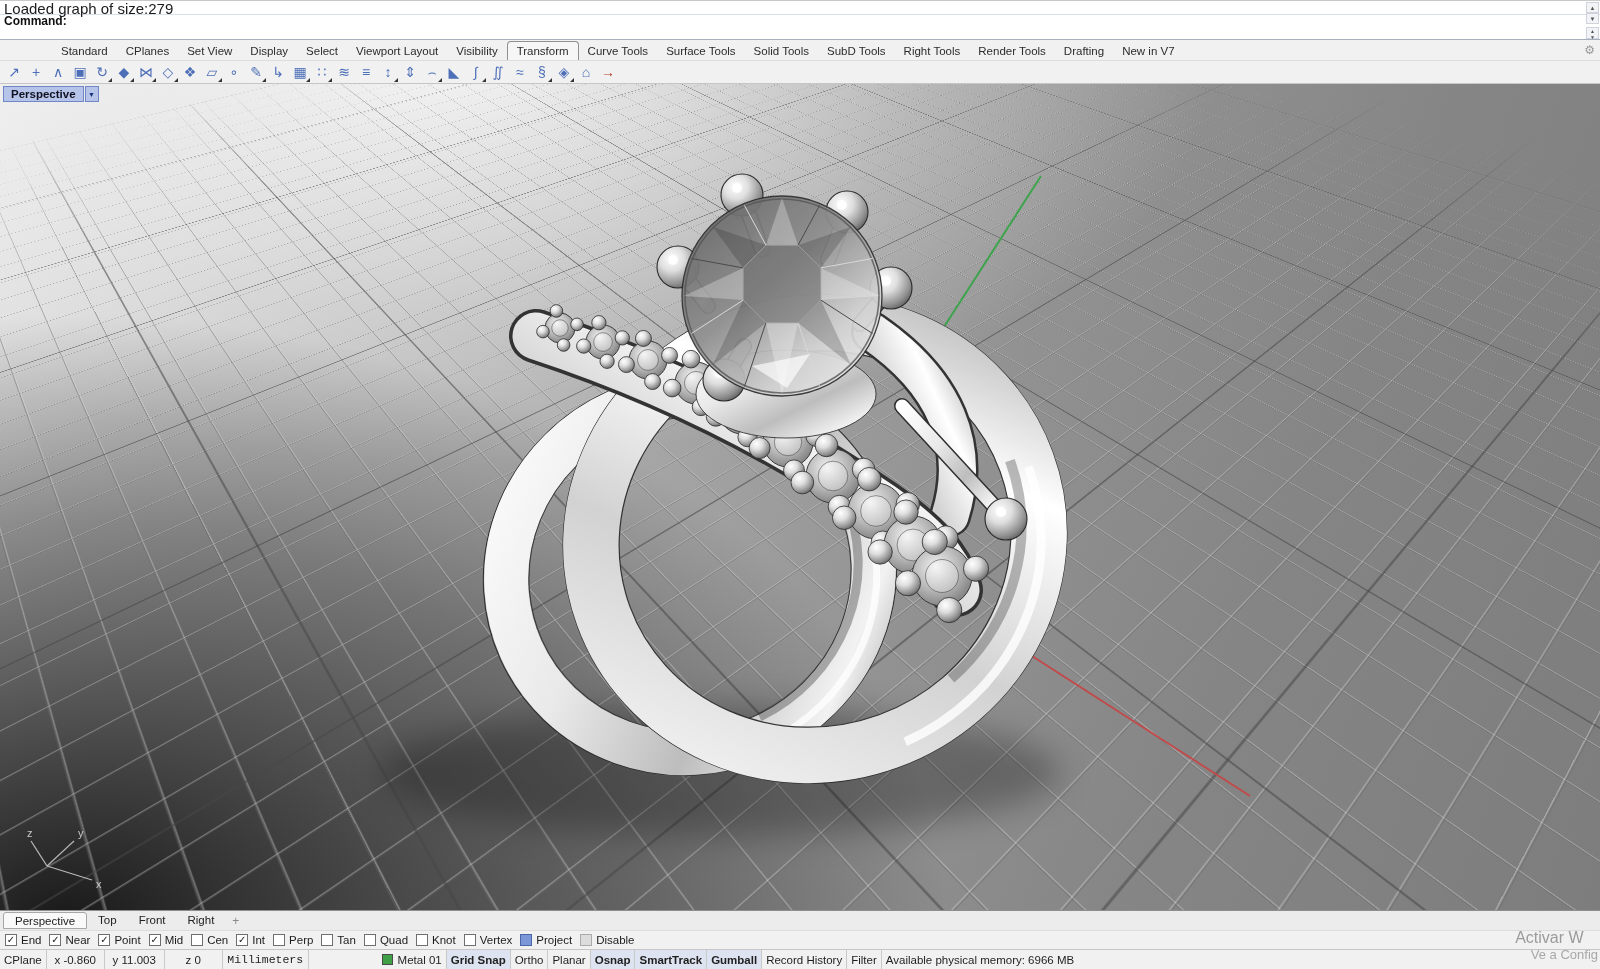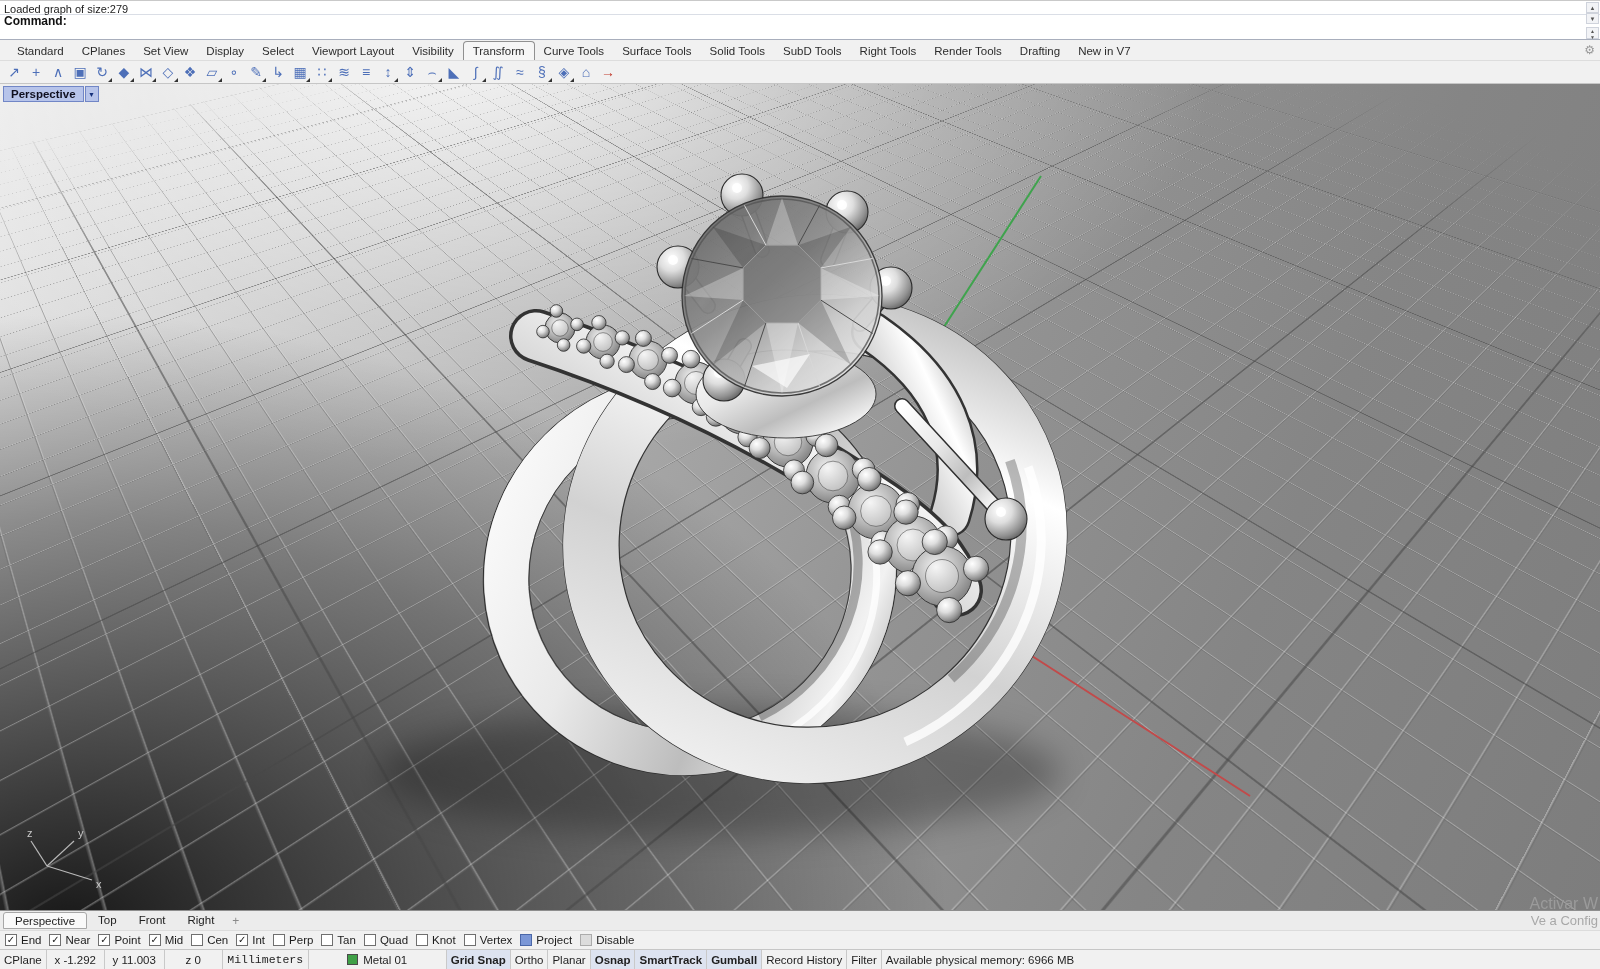--- a/index.html
+++ b/index.html
@@ -2,35 +2,35 @@
 <html><head>
 <meta charset="utf-8">
 <style>
   * { box-sizing: border-box; margin: 0; padding: 0; }
   html,body { width:1600px; height:969px; overflow:hidden;
     font-family:"Liberation Sans", sans-serif; background:#f1f1f1; }
   #app { position:relative; width:1600px; height:969px; border-top:1px solid #c9c9c9; }
 
   
   #cmd-area { position:relative; height:39px; background:#ffffff; border-bottom:1px solid #a8aebc; }
-  .cmd-line { height:12px; line-height:12px; font-size:11px; padding:0 4px; color:#1c1c1c; white-space:pre; }
+  .cmd-line { height:12px; line-height:12px; font-size:15px; padding:0 4px; color:#1c1c1c; white-space:pre; }
   .cmd-line:first-child { padding-top:2px; }
   #cmd-prompt-row { height:22px; line-height:13px; font-size:12px; font-weight:bold; color:#111;
     padding:0 4px; border-top:1px solid #dadee6; margin-top:1px; }
   #cmd-scroll { position:absolute; right:1px; top:1px; width:13px; height:22px;
     display:flex; flex-direction:column; }
   .sc-btn { flex:1; background:#f2f3f6; border:1px solid #cfd3dc; font-size:6px; color:#555;
     display:flex; align-items:center; justify-content:center; }
   #cmd-spin { position:absolute; right:1px; top:26px; width:13px; height:12px;
     display:flex; flex-direction:column; background:#f2f3f6; border:1px solid #cfd3dc; }
   #cmd-spin span { flex:1; font-size:5px; color:#555; display:flex; align-items:center; justify-content:center; }
 
   
   #menu-row { position:relative; height:20px; background:#f1f1f1; display:flex; align-items:flex-end;
-    padding-left:8px; }
+    padding-left:8px;margin-left:44px; }
   .menu-tab { font-size:11.5px; color:#2c2c2c; padding:3px 9px 3px; cursor:default; white-space:nowrap; }
   .menu-tab.active { background:#f6f6f6; border:1px solid #909090; border-bottom:none;
     border-radius:4px 4px 0 0; }
   #menu-gear { position:absolute; right:5px; top:3px; color:#9a9a9a; font-size:12px; }
 
   
   #toolbar-row { height:24px; background:#f1f1f1; border-top:1px solid #dddddd; border-bottom:1px solid #c6c6c6;
     display:flex; align-items:center; padding:0 3px; }
   .tb-btn { position:relative; width:22px; height:21px; display:flex; align-items:center; justify-content:center;
     font-size:14px; color:#4d6fb8; cursor:default; }
@@ -57,21 +57,21 @@
     -webkit-mask-image: radial-gradient(ellipse 58% 58% at 50% 46%, #000 55%, transparent 86%);
   }
   #ring-svg { position:absolute; inset:0; }
   #vp-label { position:absolute; top:2px; left:3px; display:flex; z-index:30; }
   #vp-label .txt { background:#b7c4ea; border:1px solid #7186c6; font-size:11.5px; font-weight:bold;
     color:#101020; height:16px; line-height:14px; padding:0 7px; }
   #vp-label .dd { background:#b7c4ea; border:1px solid #7186c6; width:14px; height:16px; margin-left:1px;
     display:flex; align-items:center; justify-content:center; font-size:7px; color:#15307a; }
 
   
-  #watermark { position:absolute; right:2px; top:894px; z-index:60; text-align:right; pointer-events:none; }
+  #watermark { position:absolute; right:2px; top:928px; z-index:60; text-align:center; pointer-events:none; }
   #watermark .l1 { font-size:16px; color:#9b9b9b; }
   #watermark .l2 { font-size:13px; color:#a8a8a8;margin-left:30px; }
 
   
   #vtabs-row { height:20px; background:#ececec; border-top:1px solid #8e8e8e; display:flex; align-items:center;
     padding-left:3px; }
   .vtab { font-size:11.5px; color:#222; padding:1px 11px; height:17px; line-height:15px; }
   .vtab.active { background:#f9f9f9; border:1px solid #a7a7a7; border-radius:3px 3px 0 0; }
   .vtab-add { color:#8a8a8a; font-size:12px; padding:0 7px; }
 
@@ -86,21 +86,21 @@
 
   
   #status-row { height:20px; background:#f1f1f1; border-top:1px solid #c6c6c6; display:flex; align-items:stretch;
     font-size:11.5px; color:#1f1f1f; }
   .sc { display:flex; align-items:center; justify-content:center; padding:0 4px; border-right:1px solid #c9c9c9;
     white-space:nowrap; }
   .sc.active { background:#dde3f0; font-weight:bold; }
   .sc.grow { flex:1; justify-content:flex-start; border-right:none; }
   .sc:nth-child(1){ min-width:46px; } .sc:nth-child(2){ min-width:58px; }
   .sc:nth-child(3){ min-width:60px; } .sc:nth-child(4){ min-width:58px; }
-  .sc:nth-child(5){ min-width:86px;font-family:Liberation Mono, monospace; } .sc:nth-child(6){ min-width:138px; justify-content:center; }
+  .sc:nth-child(5){ min-width:86px;font-family:Liberation Mono, monospace; } .sc:nth-child(6){ min-width:138px; justify-content:flex-end; }
   .swatch { width:11px; height:11px; border:1px solid #4a4a4a; margin-right:5px; display:inline-block; }
 </style>
 </head>
 <body>
 
 <div id="app">
 
   <div id="cmd-area">
     <div class="cmd-line">Loaded graph of size:279</div>
     <div id="cmd-prompt-row">Command:</div>
@@ -431,21 +431,21 @@
         <span class="cb disabled"></span>
         <span>Disable</span>
       </span>
     </div>
 
   <div id="status-row">
       <div class="sc">
         <span>CPlane</span>
       </div>
       <div class="sc">
-        <span>x -1.292</span>
+        <span>x -0.860</span>
       </div>
       <div class="sc">
         <span>y 11.003</span>
       </div>
       <div class="sc">
         <span>z 0</span>
       </div>
       <div class="sc">
         <span>Millimeters</span>
       </div>

